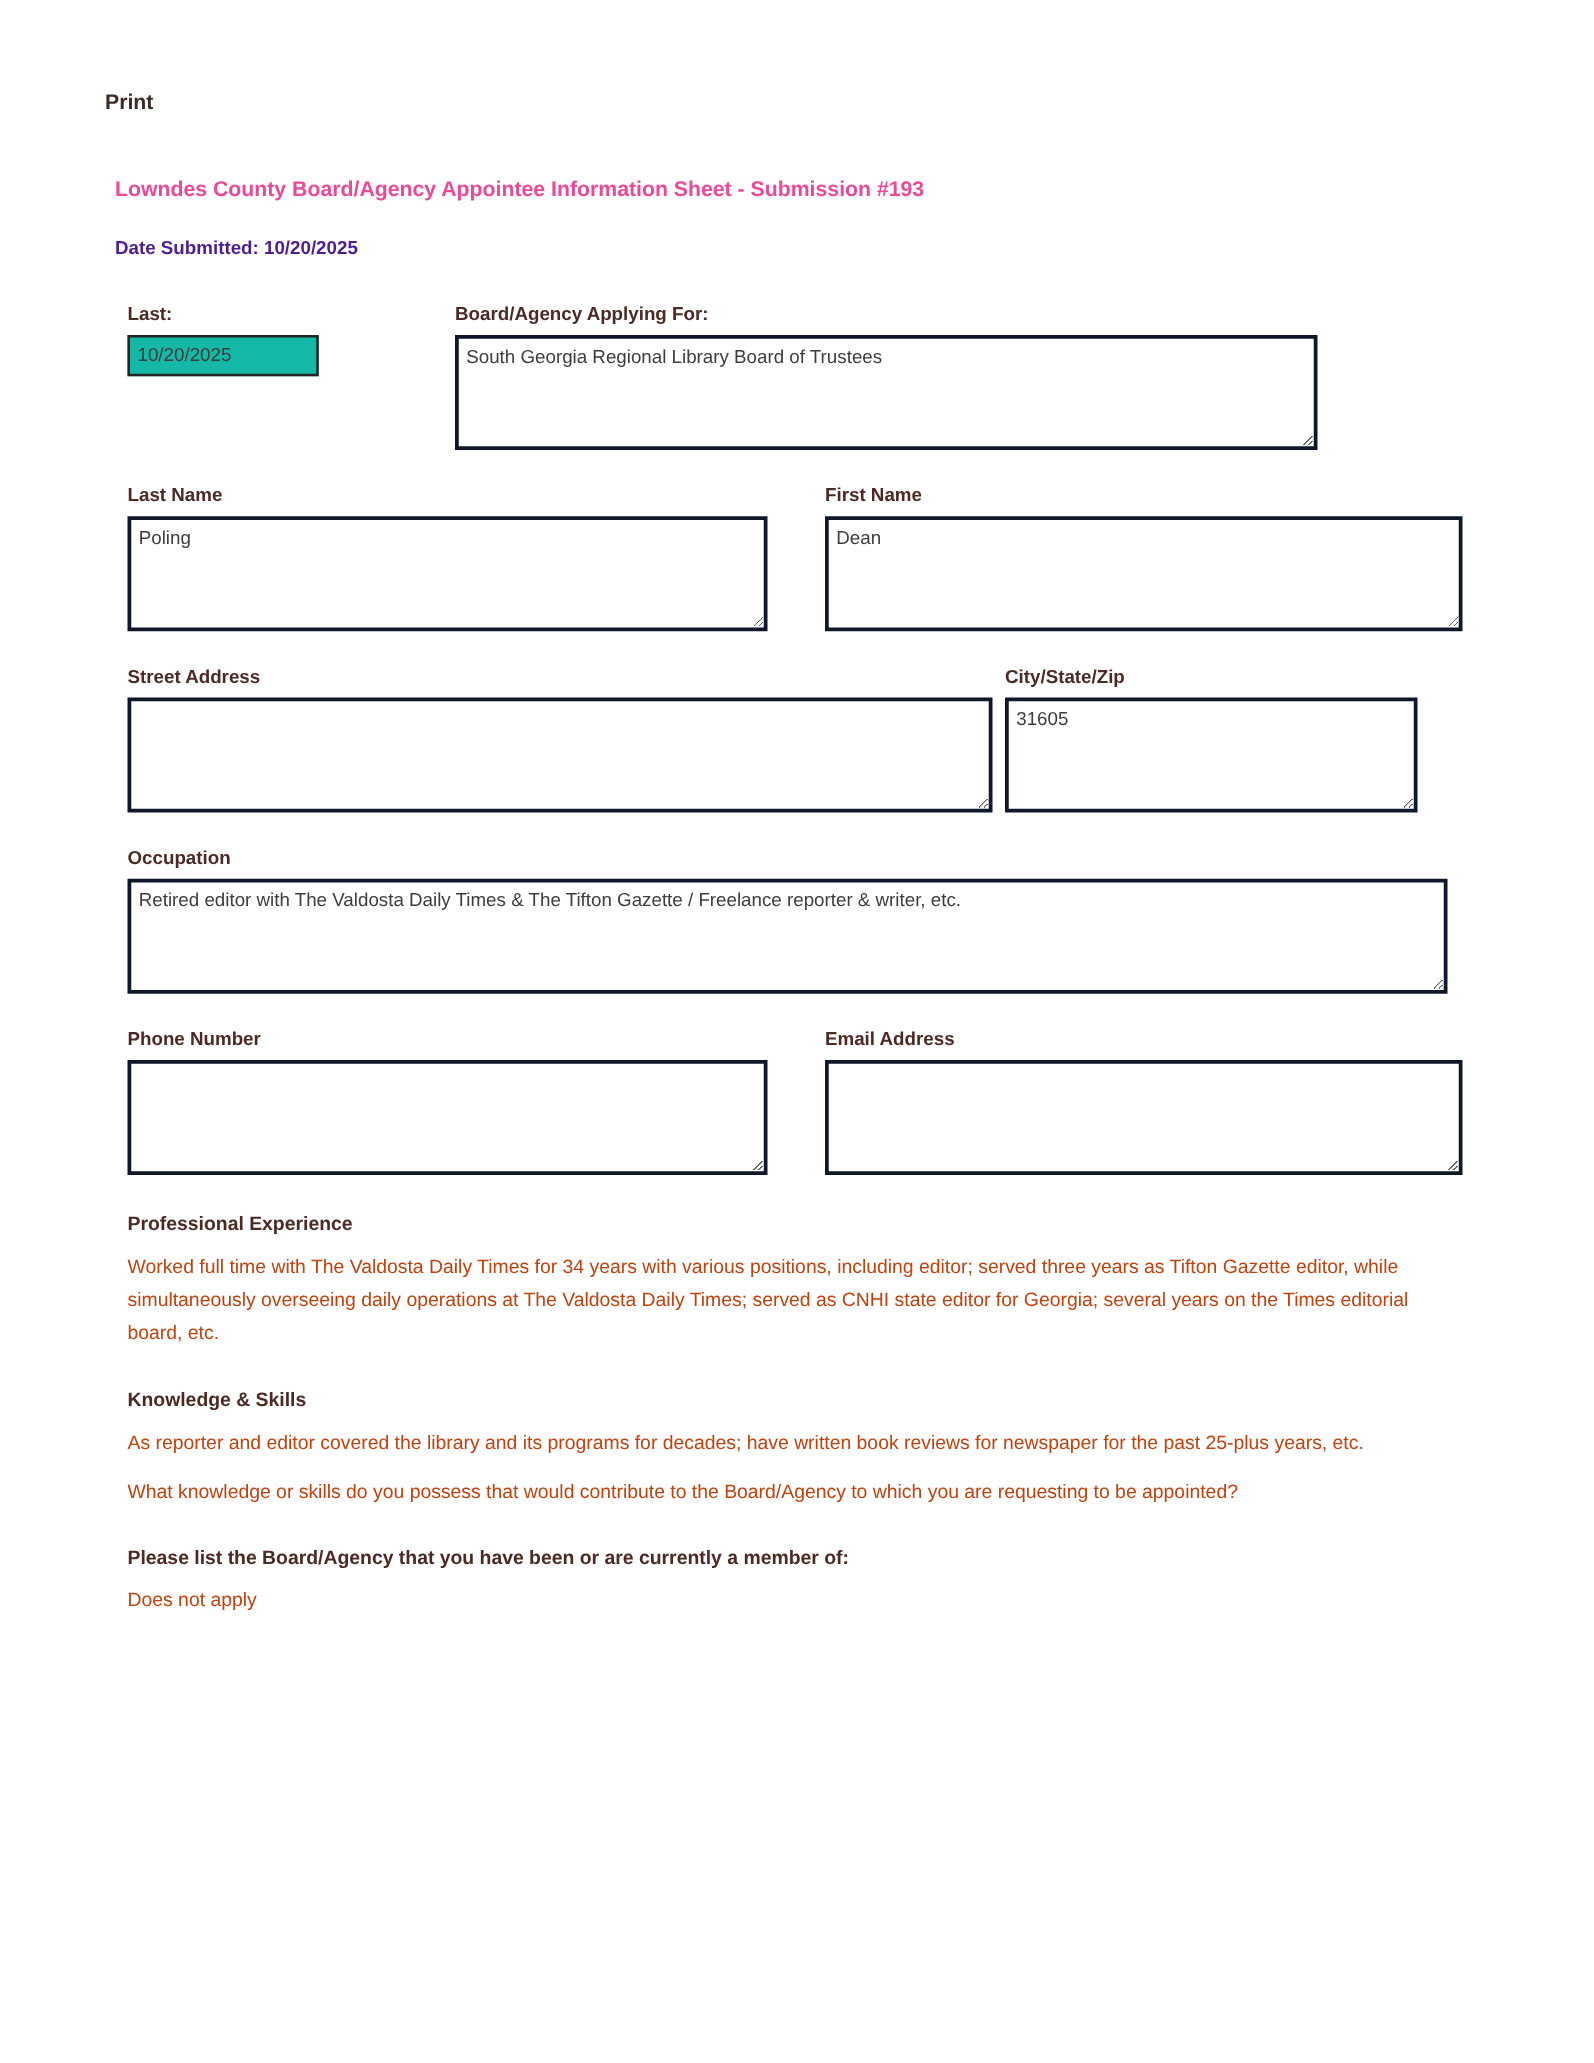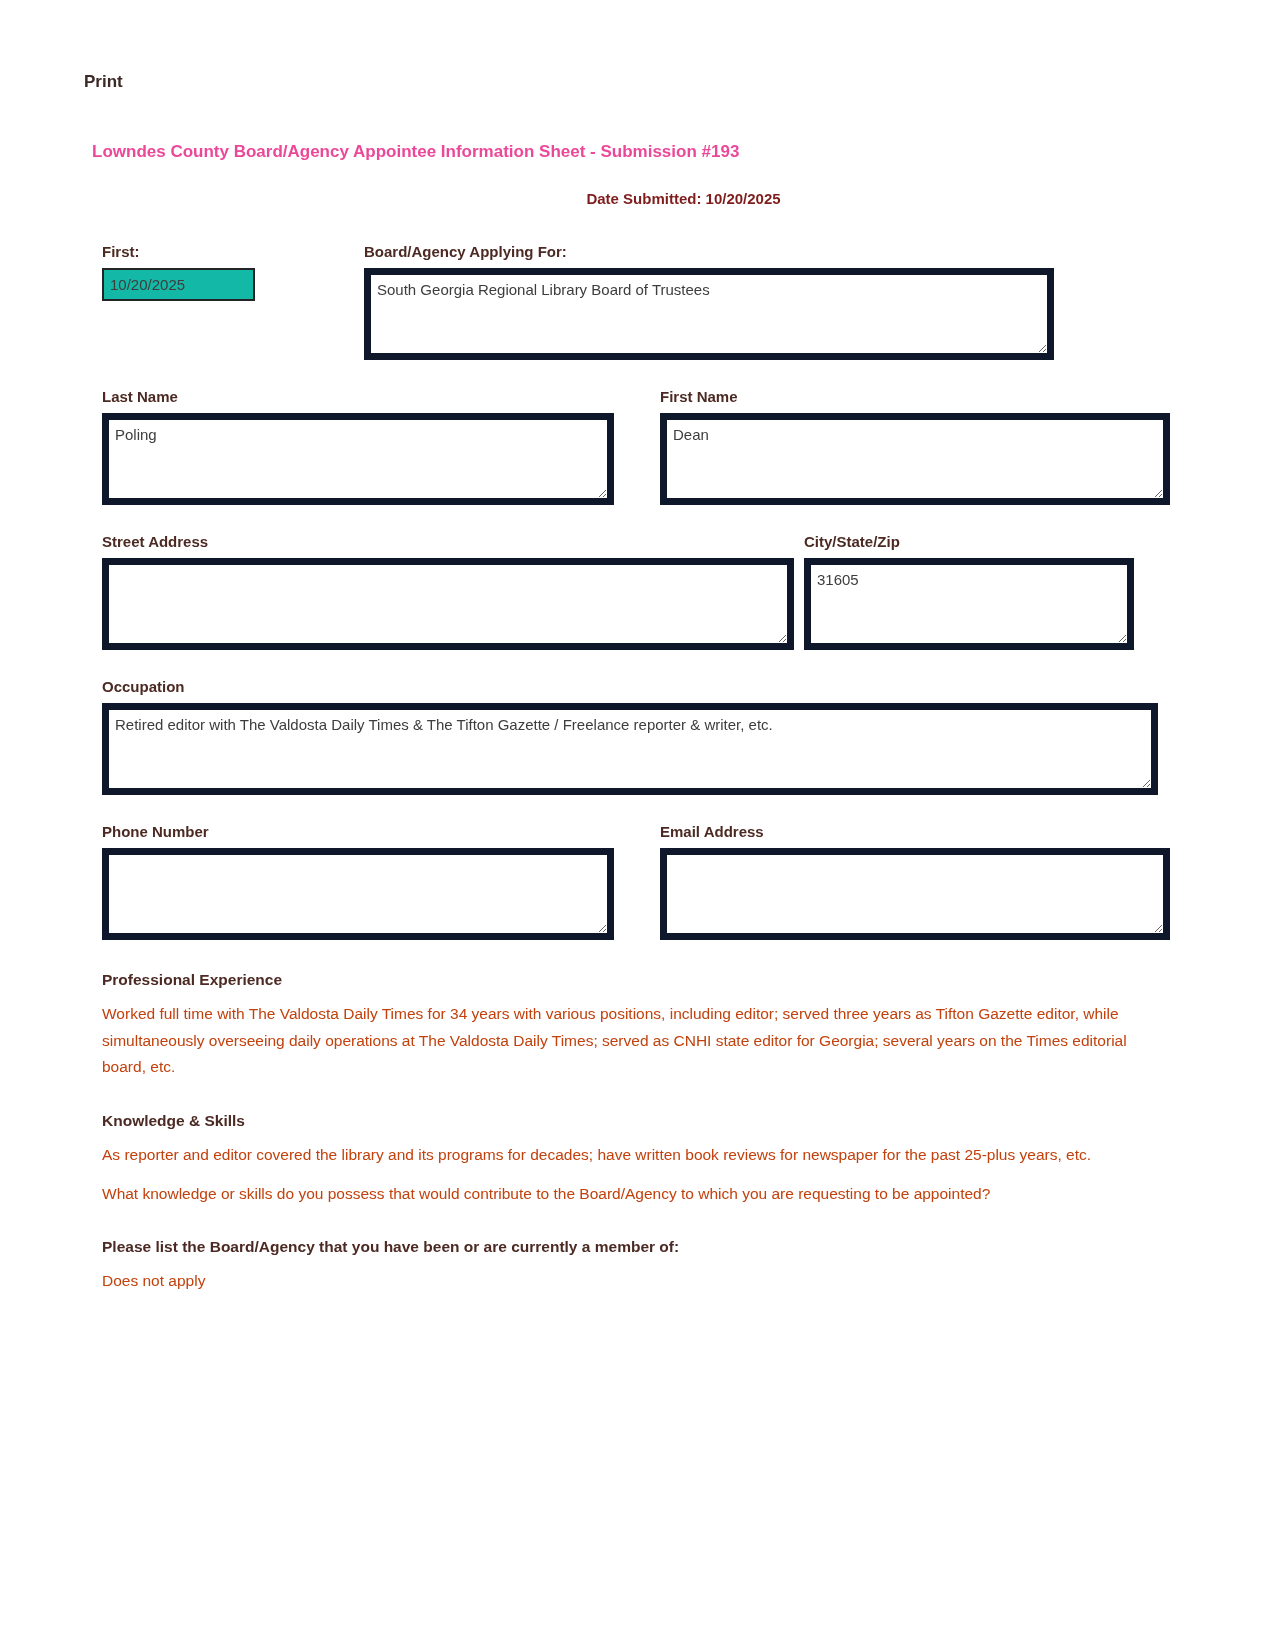--- a/index.html
+++ b/index.html
@@ -26,36 +26,35 @@
   .doc-title {
     margin: 50px 0 0 92px;
     font-size: 17px;
     font-weight: bold;
     color: #ec4899;
   }
   .date-submitted {
     margin: 28px 0 0 92px;
     font-size: 15px;
     font-weight: bold;
-    color: #7f1d1d;
-    text-align: center;
+    color: #4c1d95;
   }
   .form-area { margin-left: 102px; width: 1060px; }
   .field-label {
     font-size: 15px;
     font-weight: bold;
     color: #4c2a23;
     margin-bottom: 8px;
   }
   .row { display: flex; }
   .row-top { margin-top: 36px; }
   .row-mid { margin-top: 28px; }
   textarea.box {
     display: block;
-    border: 7px solid #0f172a;
+    border: 3px solid #0f172a;
     background: #ffffff;
     color: #3d3d3d;
     font-family: "Liberation Sans", "DejaVu Sans", sans-serif;
     font-size: 15px;
     padding: 4px 6px;
     height: 92px;
     resize: both;
     overflow: auto;
     line-height: 1.4;
   }
@@ -105,21 +104,21 @@
   <a class="print-link">Print</a>
 
   <h1 class="doc-title">Lowndes County Board/Agency Appointee Information Sheet - Submission #193</h1>
 
   <div class="date-submitted">Date Submitted: 10/20/2025</div>
 
   <div class="form-area">
 
     <div class="row row-top">
       <div class="col-date">
-        <div class="field-label">First:</div>
+        <div class="field-label">Last:</div>
         <input class="date-input" type="text" value="10/20/2025" style="">
       </div>
       <div class="col-board">
         <div class="field-label">Board/Agency Applying For:</div>
         <textarea class="box" style="">South Georgia Regional Library Board of Trustees</textarea>
       </div>
     </div>
 
     <div class="row row-mid">
       <div class="col-half-l">

